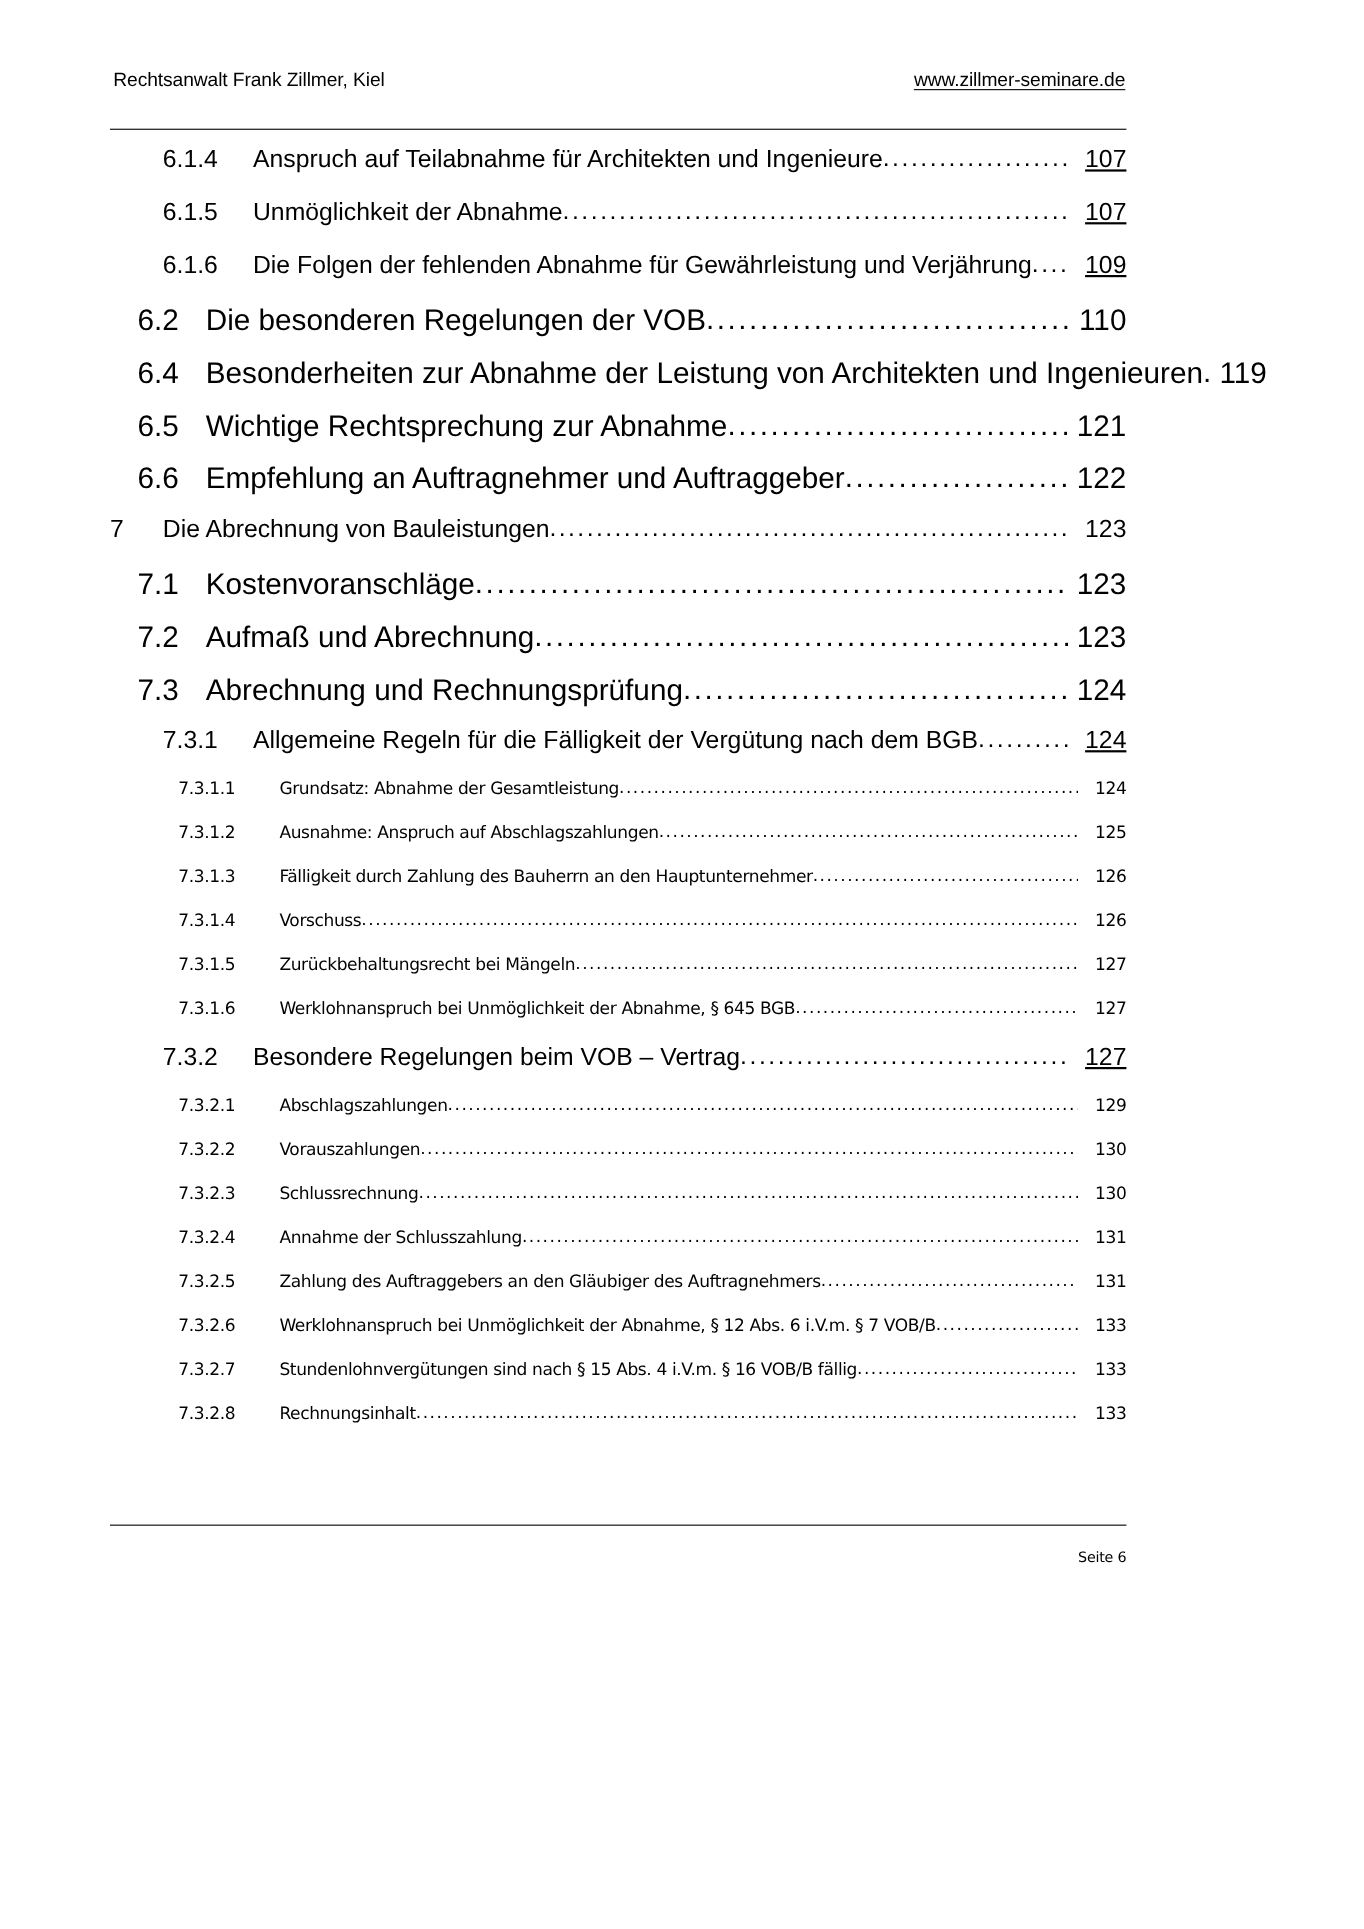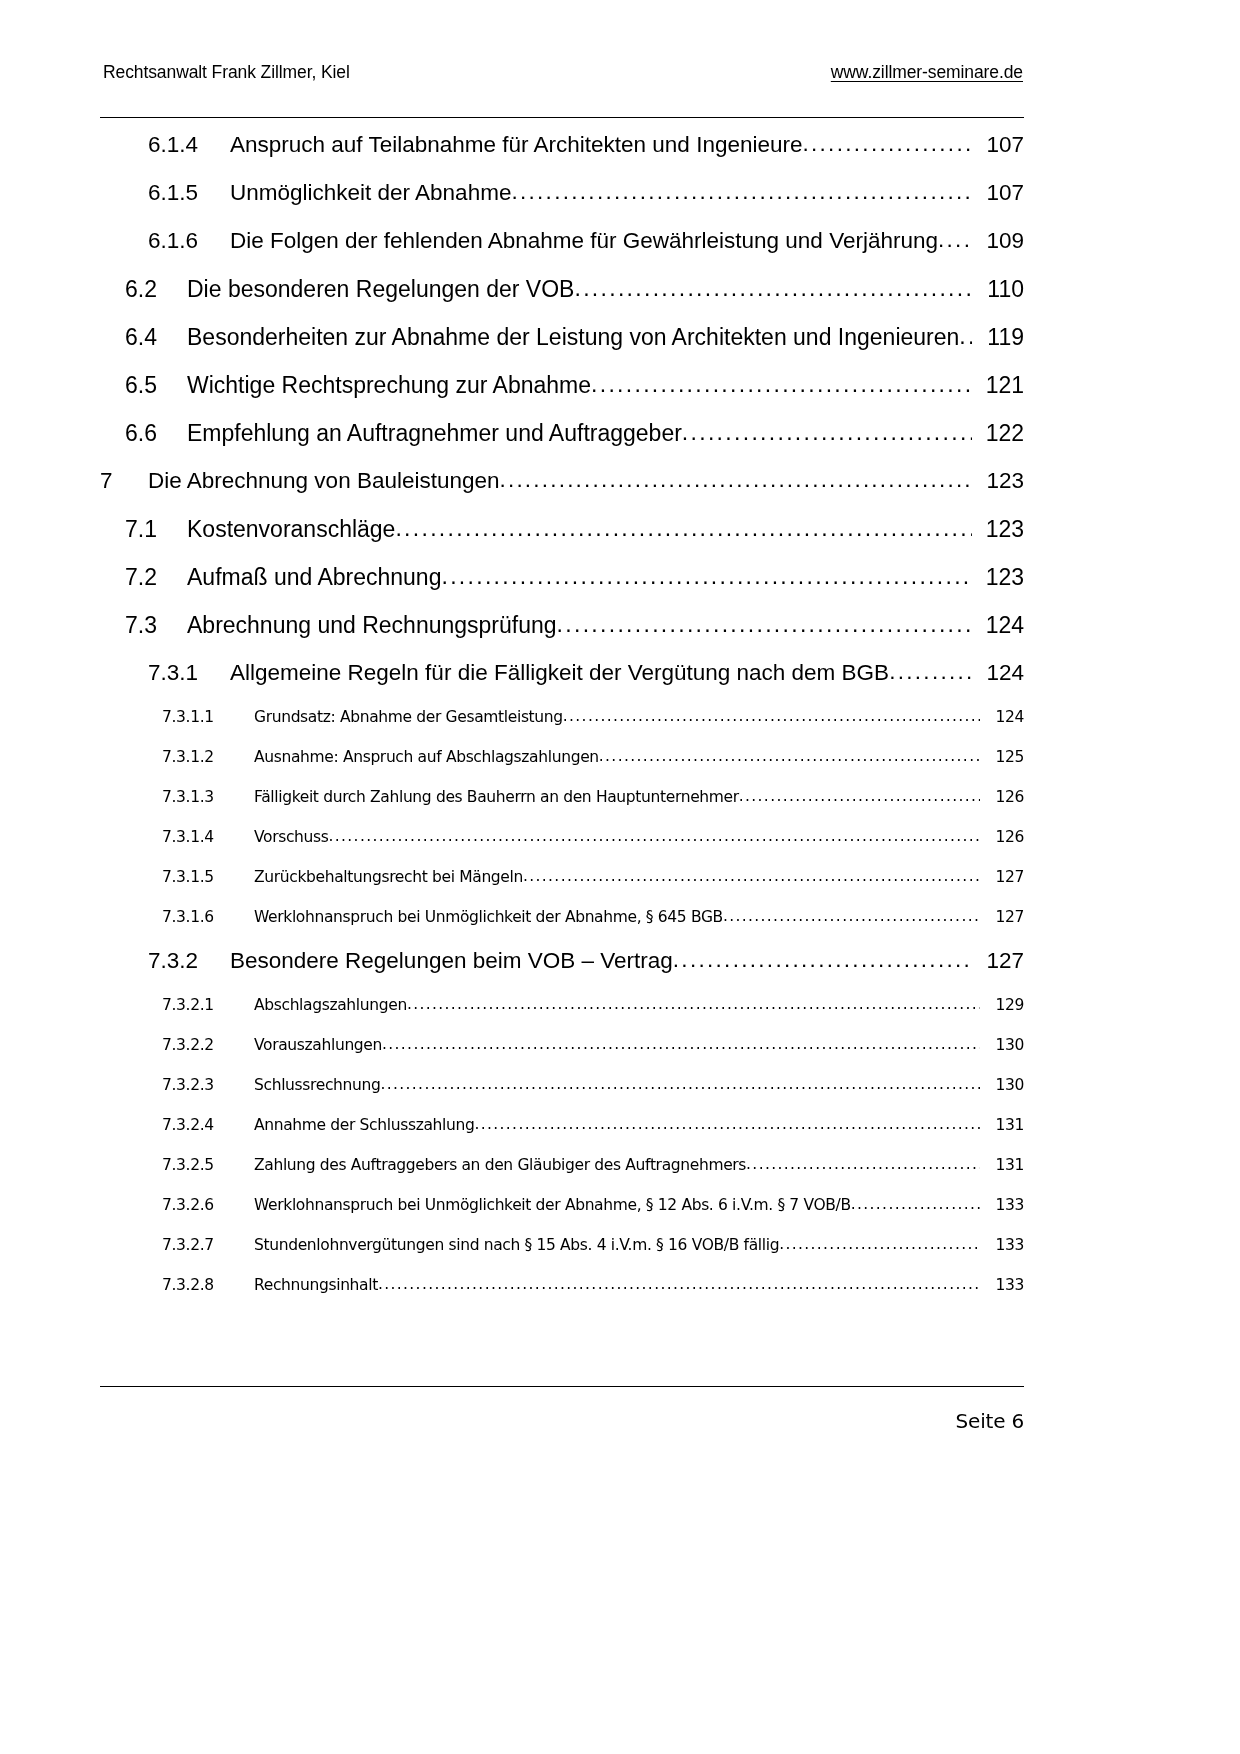--- a/index.html
+++ b/index.html
@@ -98,35 +98,35 @@
     font-size: 22.5px;
     height: 48px;
     padding-left: 0px;
   }
   .lvl1 .toc-num { width: 48px; }
   .lvl1 .toc-page { width: 52px; }
   .lvl1 .toc-leader::after { letter-spacing: 2.2px; }
 
   
   .lvl2 {
-    font-size: 23px;
+    font-size: 27px;
     height: 48px;
     padding-left: 25px;
   }
   .lvl2 .toc-num { width: 62px; }
   .lvl2 .toc-page { width: 52px; }
 
   
   .lvl3 {
     font-size: 22.5px;
     height: 48px;
     padding-left: 48px;
   }
   .lvl3 .toc-num { width: 82px; }
-  .lvl3 .toc-page { width: 52px; }
+  .lvl3 .toc-page { width: 52px; text-decoration: underline; }
 
   
   .lvl4 {
     font-family: "DejaVu Sans", sans-serif;
     font-size: 15.5px;
     height: 40px;
     padding-left: 62px;
     letter-spacing: -0.35px;
   }
   .lvl4 .toc-num { width: 92px; }
@@ -142,21 +142,21 @@
     height: 0;
     border-top: 1.6px solid #000;
   }
   .page-footer {
     position: absolute;
     left: 100px;
     top: 1405px;
     width: 924px;
     text-align: right;
     font-family: "DejaVu Sans", sans-serif;
-    font-size: 20px;
+    font-size: 13px;
     letter-spacing: -0.2px;
   }
 </style>
 </head>
 <body>
 
 <div class="page">
 
   <div class="page-header">
     <span class="header-left">Rechtsanwalt Frank Zillmer, Kiel</span>

